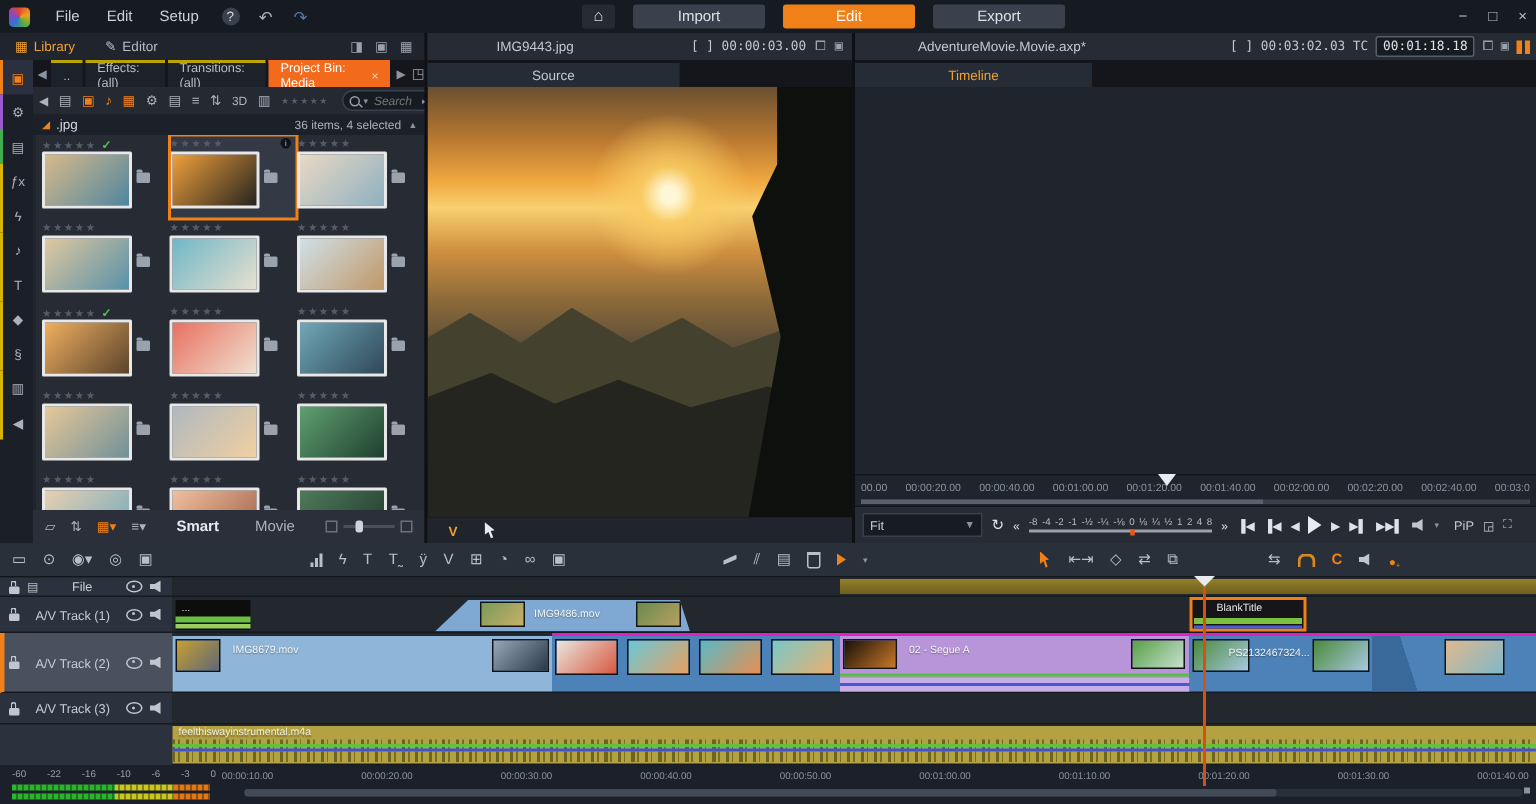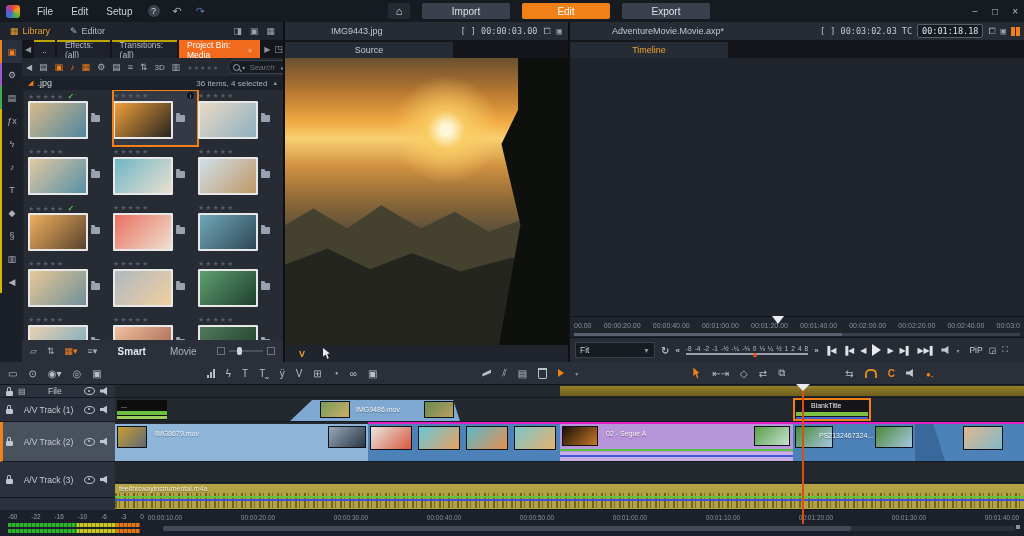--- a/index.html
+++ b/index.html
@@ -565,21 +565,21 @@
         <span class="i-spk"></span>
       </div>
       <div class="thdr tsel" style="height: 40px;">
         <span class="i-lock"></span>
         <span class="flex1"></span>
         <span class="tname">A/V Track (2)</span>
         <span class="flex1"></span>
         <span class="i-eye"></span>
         <span class="i-spk"></span>
       </div>
-      <div class="thdr" style="height: 36px;">
+      <div class="thdr" style="height: 21px;">
         <span class="i-lock"></span>
         <span class="flex1"></span>
         <span class="tname">A/V Track (3)</span>
         <span class="flex1"></span>
         <span class="i-eye"></span>
         <span class="i-spk"></span>
       </div>
     </div>
   <div id="rows">
     <div class="trow" id="r0">

